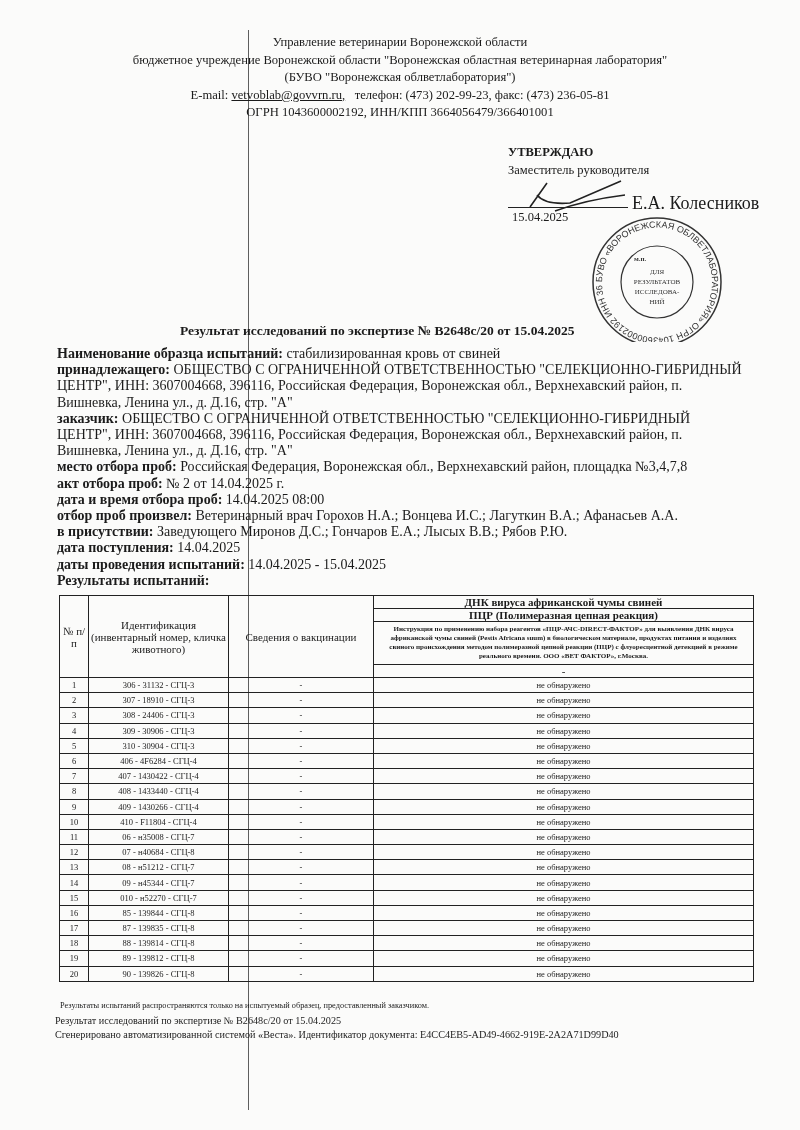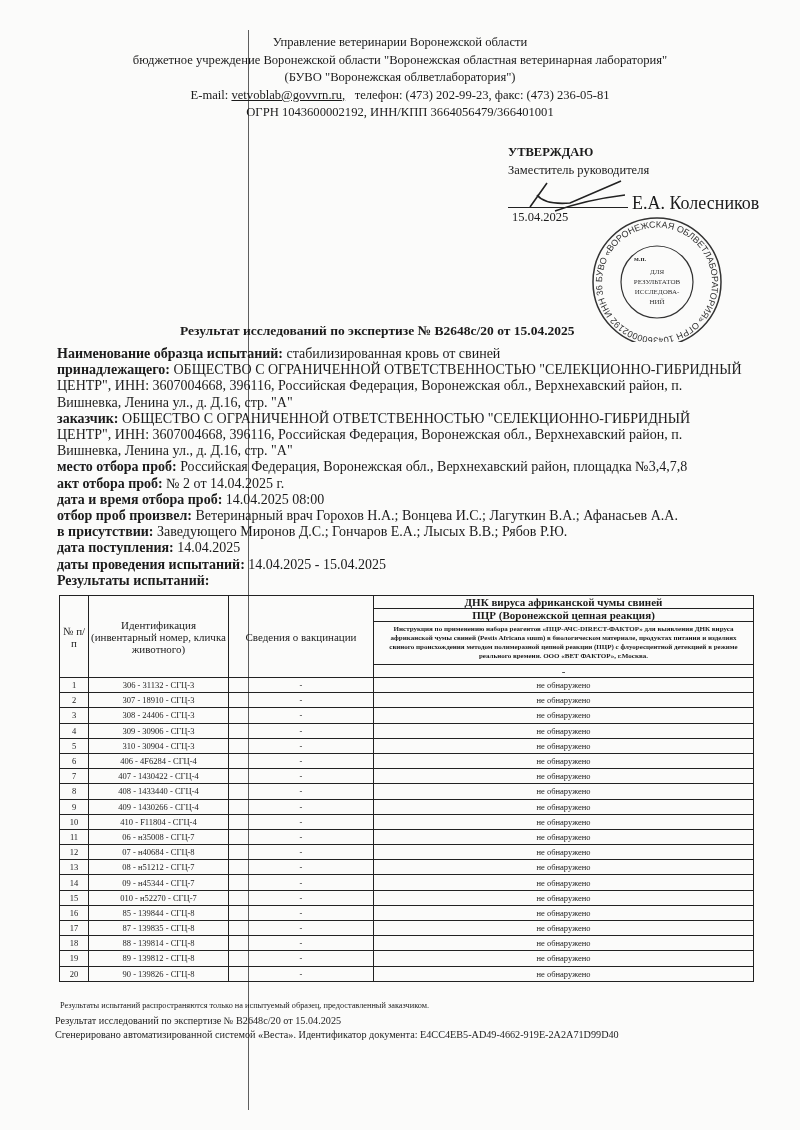--- a/index.html
+++ b/index.html
@@ -92,21 +92,21 @@
 
 <table class="results">
   <thead>
     <tr>
       <th rowspan="4" style="width:24px">№ п/п</th>
       <th rowspan="4" style="width:135px">Идентификация (инвентарный номер, кличка животного)</th>
       <th rowspan="4" style="width:140px">Сведения о вакцинации</th>
       <th class="hdr-b" style="height:12px">ДНК вируса африканской чумы свиней</th>
     </tr>
     <tr>
-        <th class="hdr-b" style="height:12px">ПЦР (Воронежской цепная реакция)</th>
+        <th class="hdr-b" style="height:12px">ПЦР (Полимеразная цепная реакция)</th>
       </tr>
     <tr>
         <th class="hdr-b" style="font-size:7px;line-height:9px;padding:3px 4px">Инструкция по применению набора реагентов «ПЦР-АЧС-DIRECT-ФАКТОР» для выявления ДНК вируса африканской чумы свиней (Pestis Africana suum) в биологическом материале, продуктах питания и изделиях свиного происхождения методом полимеразной цепной реакции (ПЦР) с флуоресцентной детекцией в режиме реального времени. ООО «ВЕТ ФАКТОР», г.Москва.</th>
       </tr>
     <tr>
         <th style="height:12px">-</th>
       </tr>
   </thead>
   <tbody id="tbody">
       <tr class="row">

